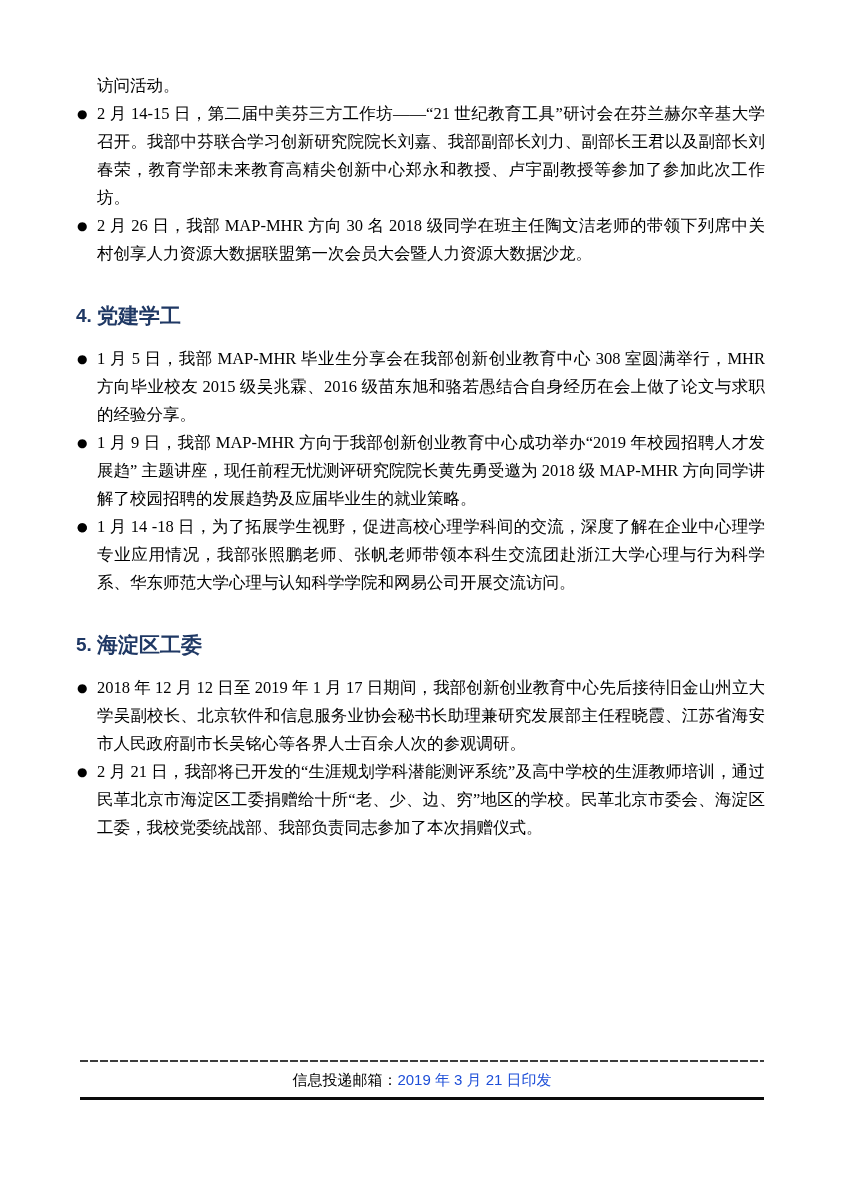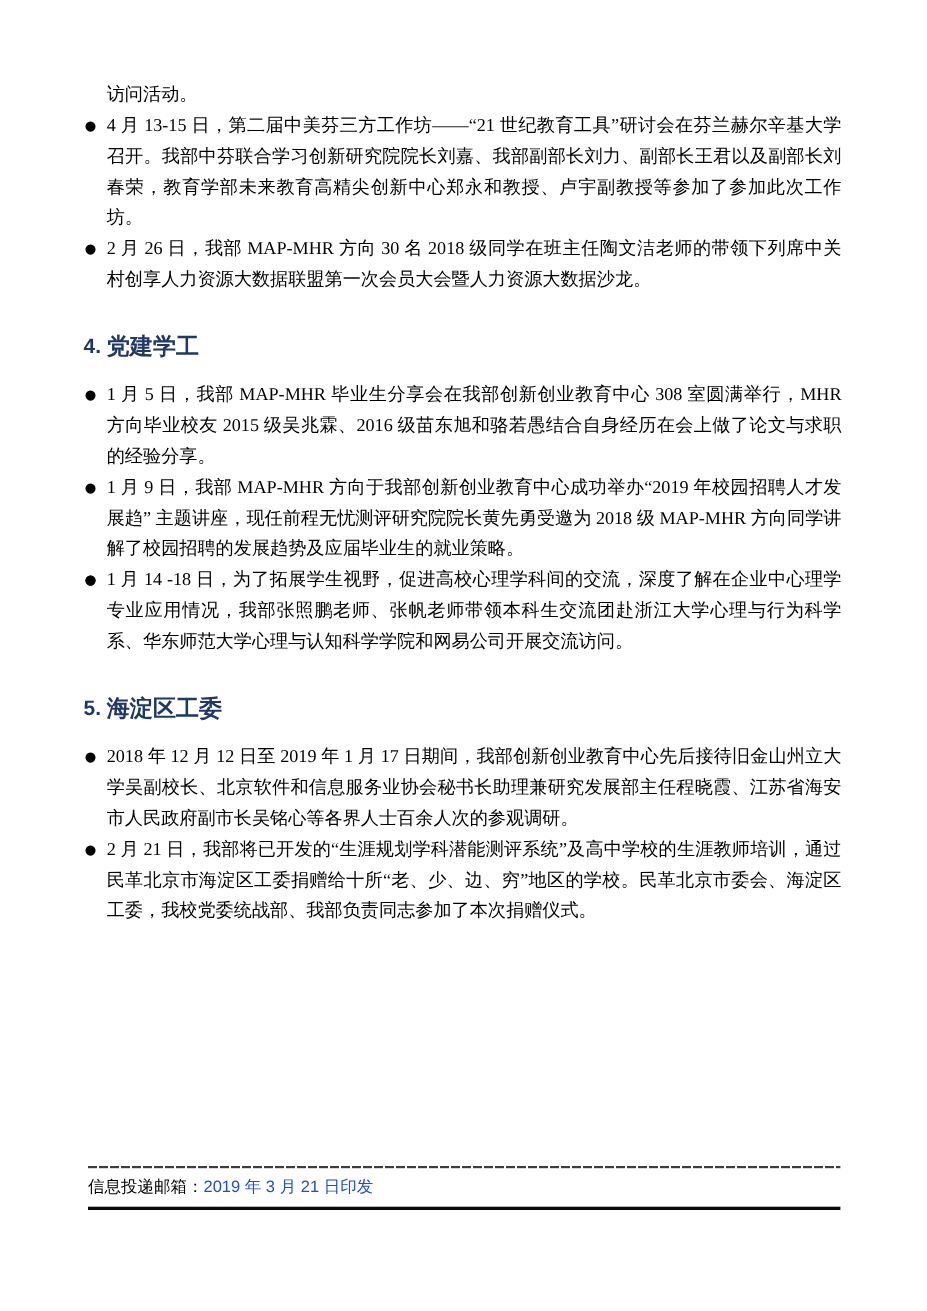--- a/index.html
+++ b/index.html
@@ -69,21 +69,21 @@
     left: 80px;
     top: 1060px;
     width: 684px;
   }
   .rule-top {
     height: 2px;
     background: repeating-linear-gradient(to right, #3d3d3d 0px, #3d3d3d 8px, #ffffff 8px, #ffffff 10px);
   }
   .footer-row {
     display: flex;
-    justify-content: flex-start;
+    justify-content: center;
     align-items: baseline;
     padding: 7px 0 6px 0;
     font-size: 15px;
     line-height: 22px;
   }
   .footer-left {
     display: flex;
     align-items: baseline;
   }
   .footer-label {
@@ -110,21 +110,21 @@
 <body>
 
 <div class="page">
   <div class="content">
 
     <p class="continuation body-text">访问活动。</p>
 
     <ul class="blist body-text">
       <li>
         <span class="marker">●</span>
-        <span>4 月 13-15 日，第二届中美芬三方工作坊——“21 世纪教育工具”研讨会在芬兰赫尔辛基大学召开。我部中芬联合学习创新研究院院长刘嘉、我部副部长刘力、副部长王君以及副部长刘春荣，教育学部未来教育高精尖创新中心郑永和教授、卢宇副教授等参加了参加此次工作坊。</span>
+        <span>2 月 14-15 日，第二届中美芬三方工作坊——“21 世纪教育工具”研讨会在芬兰赫尔辛基大学召开。我部中芬联合学习创新研究院院长刘嘉、我部副部长刘力、副部长王君以及副部长刘春荣，教育学部未来教育高精尖创新中心郑永和教授、卢宇副教授等参加了参加此次工作坊。</span>
       </li>
       <li>
         <span class="marker">●</span>
         <span>2 月 26 日，我部 MAP-MHR 方向 30 名 2018 级同学在班主任陶文洁老师的带领下列席中关村创享人力资源大数据联盟第一次会员大会暨人力资源大数据沙龙。</span>
       </li>
     </ul>
 
     <h2 class="sec-head">
       <span class="hnum">4.</span>
       <span>党建学工</span>

